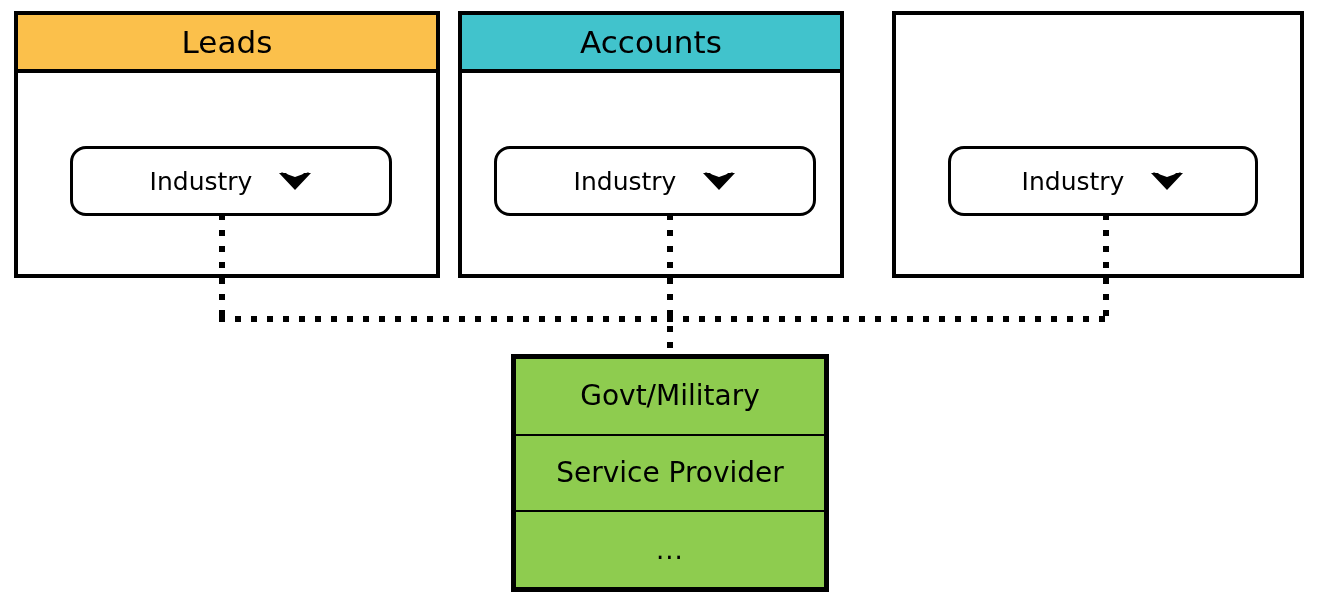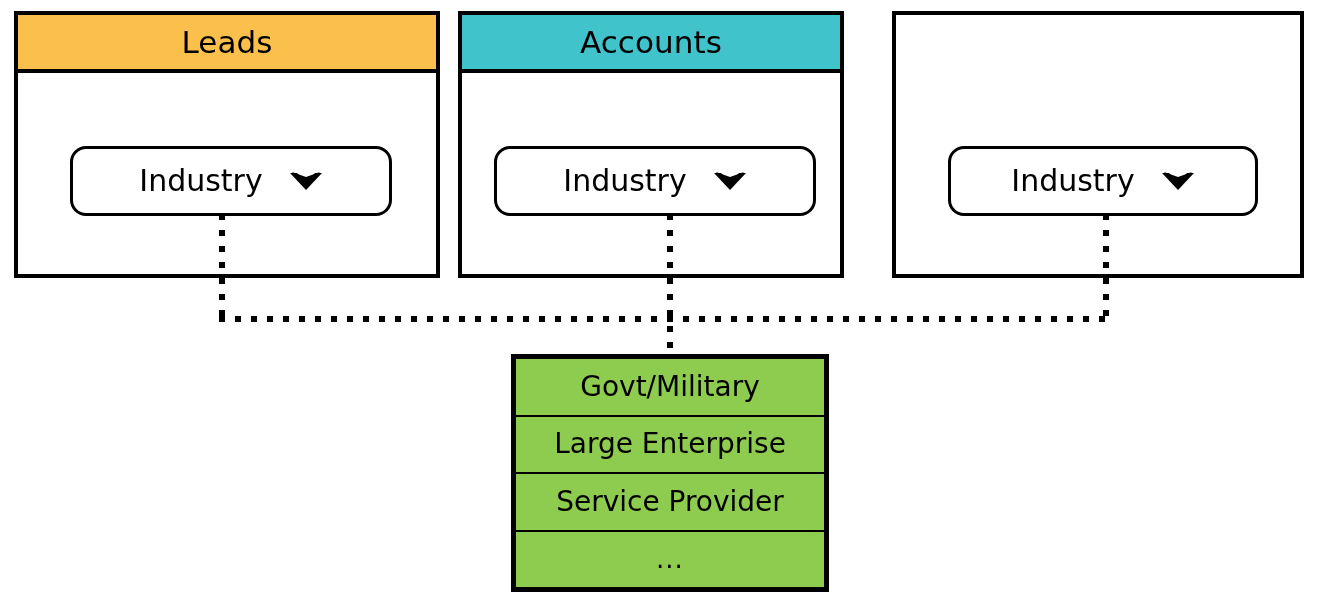--- a/index.html
+++ b/index.html
@@ -66,21 +66,21 @@
     box-sizing: border-box;
     border: 3px solid #000000;
     border-radius: 16px;
     background: #ffffff;
     display: flex;
     align-items: center;
     justify-content: center;
     gap: 26px;
   }
   .dropdown-label {
-    font-size: 30px;
+    font-size: 25px;
     line-height: 1;
     color: #000000;
     white-space: nowrap;
   }
   .chevron-down {
     display: block;
     width: 34px;
     height: 22px;
     flex: none;
   }
@@ -188,23 +188,20 @@
 
   <div class="dot-v" style="left:1103px; top:214px; height:108px;"></div>
 
   <div class="dot-h" style="left:219px; top:316px; width:890px;"></div>
 
   <div class="options-list" style="left:511px; top:354px; width:318px; height:238px;">
     <div class="option-row">
       <span class="option-label">Govt/Military</span>
     </div>
     <div class="option-row">
-      <span class="option-label">Large Enterprise</span>
-    </div>
-    <div class="option-row">
       <span class="option-label">Service Provider</span>
     </div>
     <div class="option-row">
       <span class="option-label ellipsis">...</span>
     </div>
   </div>
 
 </div>
 
 </body></html>

